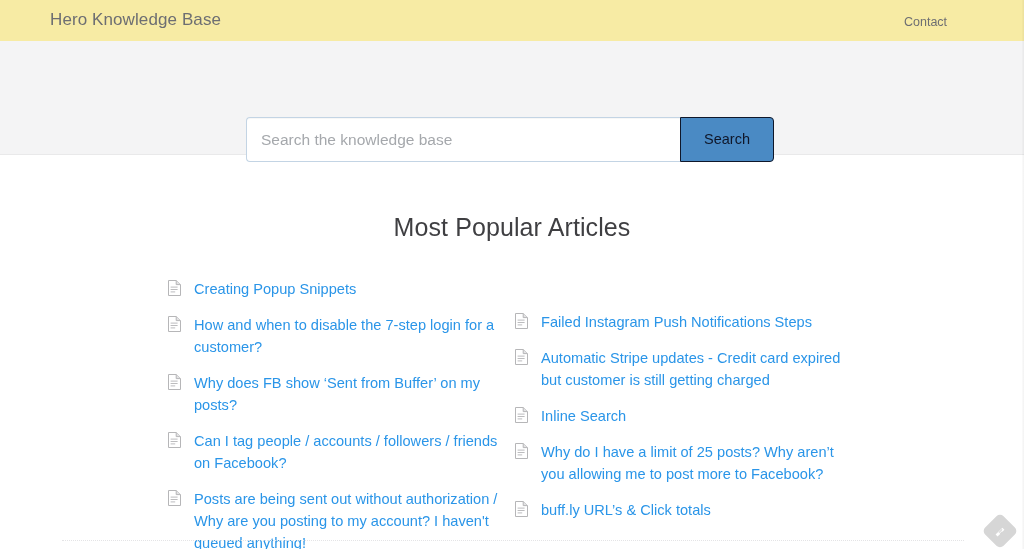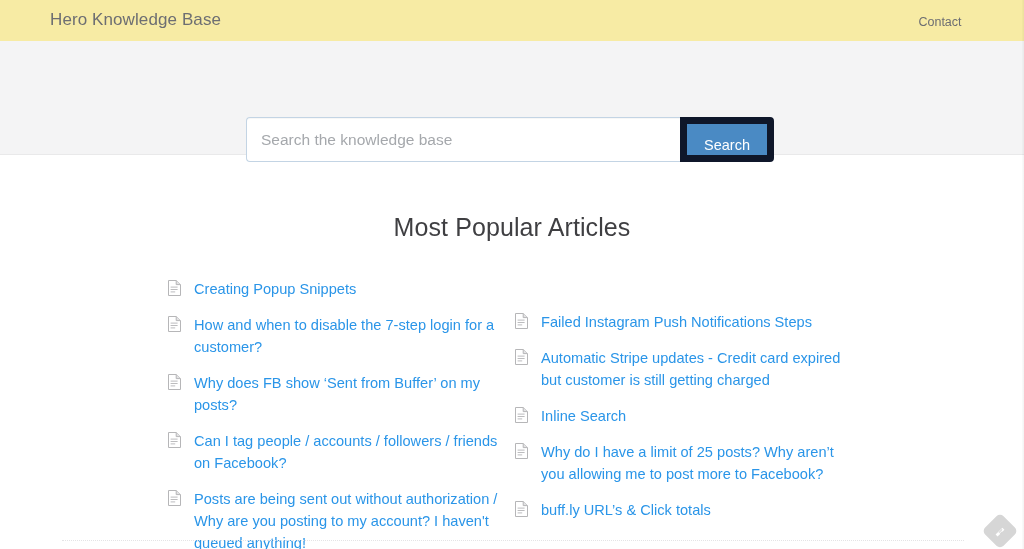--- a/index.html
+++ b/index.html
@@ -37,24 +37,24 @@
     top: 9px;
     font-size: 17px;
     color: #6d6e72;
     letter-spacing: 0.1px;
     line-height: 22px;
     white-space: nowrap;
     text-decoration: none;
   }
   .header-nav {
     position: absolute;
-    right: 16px;
+    right: 0px;
     top: 12px;
     width: 120px;
-    text-align: center;
+    text-align: left;
     padding-right: 16px;
   }
   .nav-link {
     font-size: 12.5px;
     color: #6d6e72;
     text-decoration: none;
     line-height: 16px;
   }
 
   
@@ -87,24 +87,24 @@
     outline: none;
     box-shadow: inset 0 1px 1px rgba(0,0,0,0.035);
   }
   .search-input::placeholder {
     color: #a5a8ac;
     opacity: 1;
   }
   .search-button {
     width: 94px;
     height: 45px;
-    border: 7px solid #0f172a;
+    border: 1px solid #0f172a;
     border-radius: 0 4px 4px 0;
     background: #4a8ac4;
-    color: #ffffff;
+    color: #0f172a;
     font-size: 14.5px;
     font-family: "Liberation Sans", sans-serif;
     cursor: pointer;
     padding: 0;
     line-height: 43px;
   }
 
   
   .main {
     position: relative;

